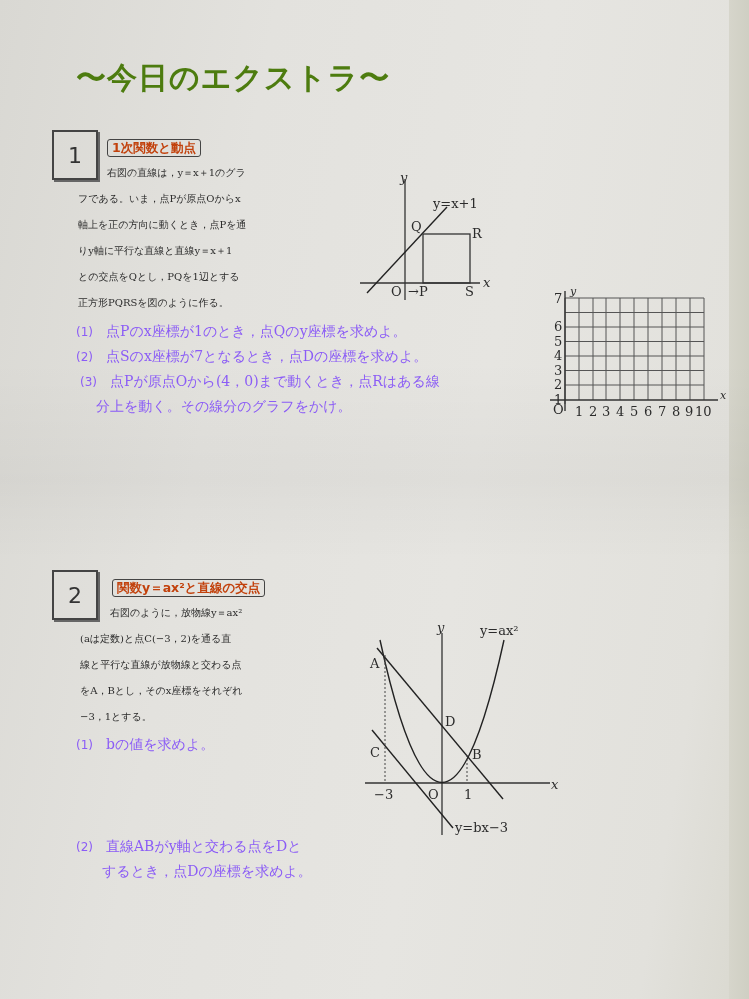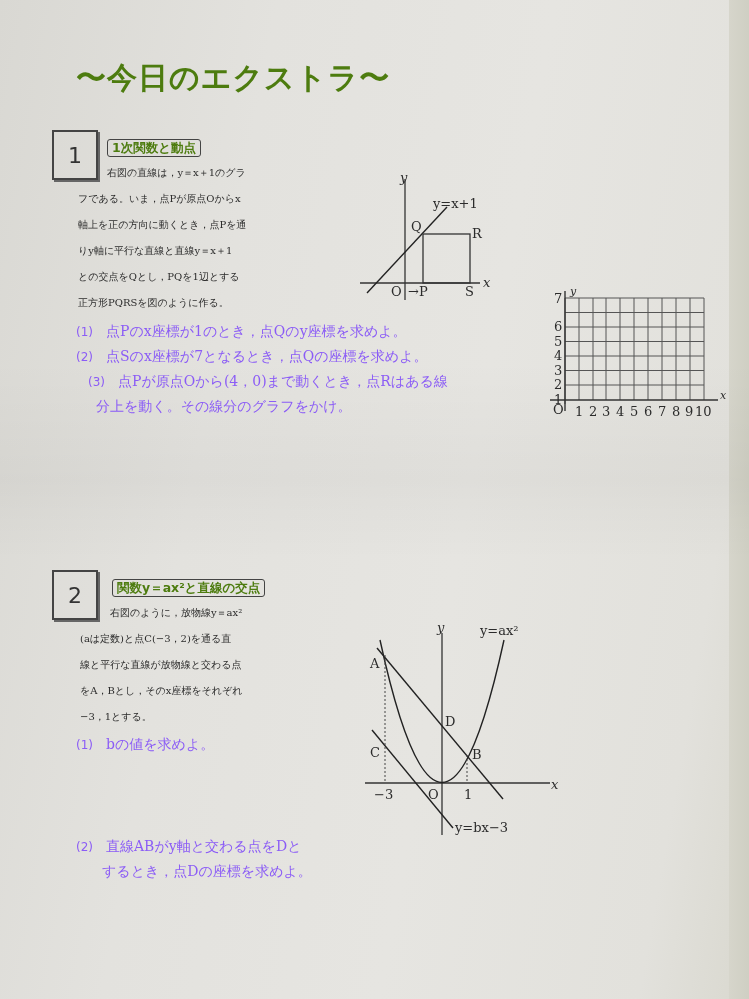--- a/index.html
+++ b/index.html
@@ -25,21 +25,21 @@
   }
   .pnum {
     position:absolute; width:42px; height:46px;
     border:2px solid #444; box-shadow: 2px 2px 0 #666;
     font-family: "DejaVu Sans", "Liberation Sans", sans-serif;
     font-size:22px; display:flex; align-items:center; justify-content:center; color:#333;
   }
   .badge {
     position:absolute; border:1.5px solid #444; border-radius:3px;
     font-family: "DejaVu Sans", "Liberation Sans", sans-serif;
-    font-size:12.5px; font-weight:bold; padding:0 4px; line-height:16px; color:#4d7c0f;
+    font-size:12.5px; font-weight:bold; padding:0 4px; line-height:16px; color:#c2410c;
   }
   .txt {
     position:absolute; font-size:10px; line-height:26px; color:#2b2b2b; white-space:nowrap;
   }
   .q { position:absolute; font-size:14px; line-height:22px; white-space:nowrap; color:#8b5cf6; }
   .q .n { display:inline-block; width:30px; font-family:"DejaVu Sans","Liberation Sans",sans-serif; font-size:12px; }
   svg { position:absolute; overflow:visible; }
   svg text { font-family: "DejaVu Serif", "Liberation Serif", serif; fill:#2b2b2b; }
   .it { font-style:italic; }
 </style>
@@ -61,23 +61,23 @@
   <div class="txt" style="left:78px;top:238px;">りy軸に平行な直線と直線y＝x＋1</div>
   <div class="txt" style="left:78px;top:264px;">との交点をQとし，PQを1辺とする</div>
   <div class="txt" style="left:78px;top:290px;">正方形PQRSを図のように作る。</div>
 </div>
 
 <div>
   <div class="q" style="left:76px;top:320px;">
     <span class="n">(1)</span><span>点Pのx座標が1のとき，点Qのy座標を求めよ。</span>
   </div>
   <div class="q" style="left:76px;top:345px;">
-    <span class="n">(2)</span><span>点Sのx座標が7となるとき，点Qの座標を求めよ。</span>
+    <span class="n">(2)</span><span>点Sのx座標が7となるとき，点Dの座標を求めよ。</span>
   </div>
-  <div class="q" style="left:88px;top:370px;">
+  <div class="q" style="left:80px;top:370px;">
     <span class="n">(3)</span><span>点Pが原点Oから(4，0)まで動くとき，点Rはある線</span>
   </div>
   <div class="q" style="left:96px;top:395px;">分上を動く。その線分のグラフをかけ。</div>
 </div>
 
 <svg style="left:355px;top:165px;" width="150" height="140" viewBox="0 0 150 140">
   <line x1="50" y1="14" x2="50" y2="135" stroke="#333" stroke-width="1.3"></line>
   <line x1="5" y1="118" x2="125" y2="118" stroke="#333" stroke-width="1.3"></line>
   <line x1="12" y1="128" x2="92" y2="42" stroke="#222" stroke-width="1.4"></line>
   <rect x="68" y="69" width="47" height="49" fill="none" stroke="#333" stroke-width="1.3"></rect>

